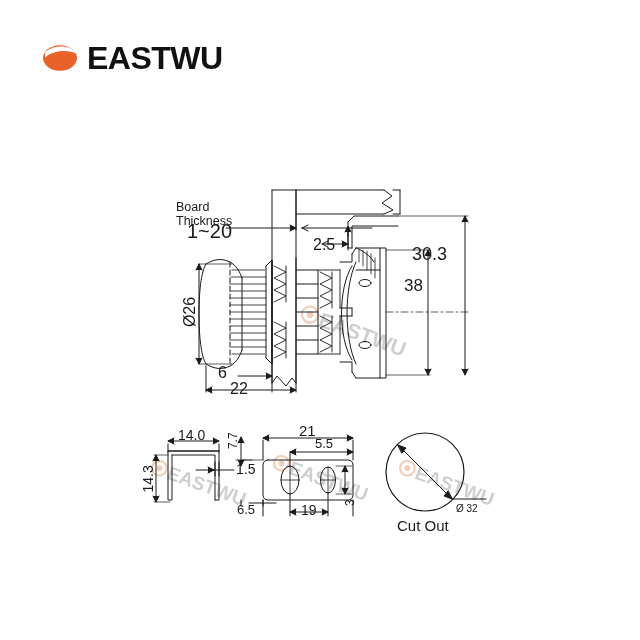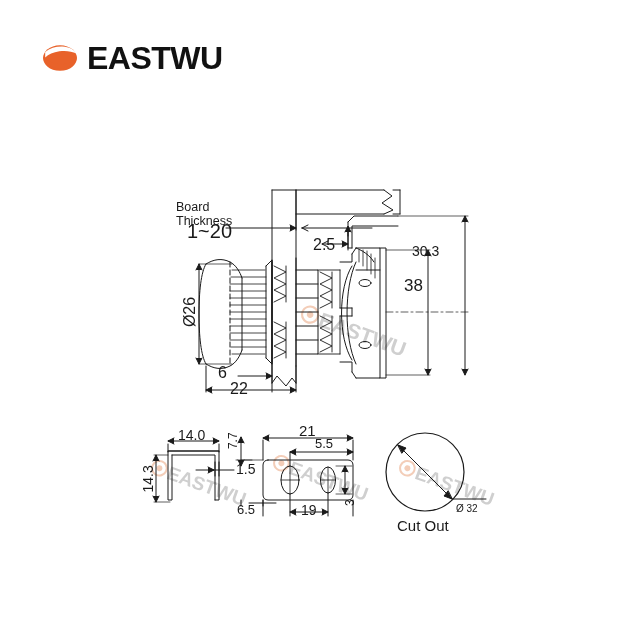--- a/index.html
+++ b/index.html
@@ -322,21 +322,21 @@
 <div class="lbl d" style="left:187px;top:220px;font-size:20px;">1~20</div>
 
 <div class="lbl d rot" style="left:167px;top:303px;width:46px;text-align:center;font-size:16px;">Ø26</div>
 
 <div class="lbl d" style="left:218px;top:364px;font-size:16px;">6</div>
 <div class="lbl d" style="left:230px;top:380px;font-size:16px;">22</div>
 
 <div class="lbl d" style="left:313px;top:236px;font-size:16px;">2.5</div>
 
 <div class="lbl d" style="left:404px;top:276px;font-size:17px;">38</div>
-<div class="lbl d" style="left:412px;top:244px;font-size:14px;">30.3</div>
+<div class="lbl d" style="left:412px;top:244px;font-size:18px;">30.3</div>
 
 <div class="lbl d" style="left:178px;top:428px;font-size:14px;">14.0</div>
 <div class="lbl d rot" style="left:125px;top:471px;width:48px;text-align:center;font-size:14px;">14.3</div>
 <div class="lbl d" style="left:236px;top:462px;font-size:14px;">1.5</div>
 
 <div class="lbl d" style="left:299px;top:423px;font-size:15px;">21</div>
 <div class="lbl d" style="left:303px;top:437px;font-size:13px;margin-left:12px;">5.5</div>
 <div class="lbl d" style="left:301px;top:503px;font-size:14px;">19</div>
 <div class="lbl d" style="left:237px;top:503px;font-size:13px;">6.5</div>
 <div class="lbl d rot" style="left:212px;top:434px;width:44px;text-align:center;font-size:12px;">7.7</div>

